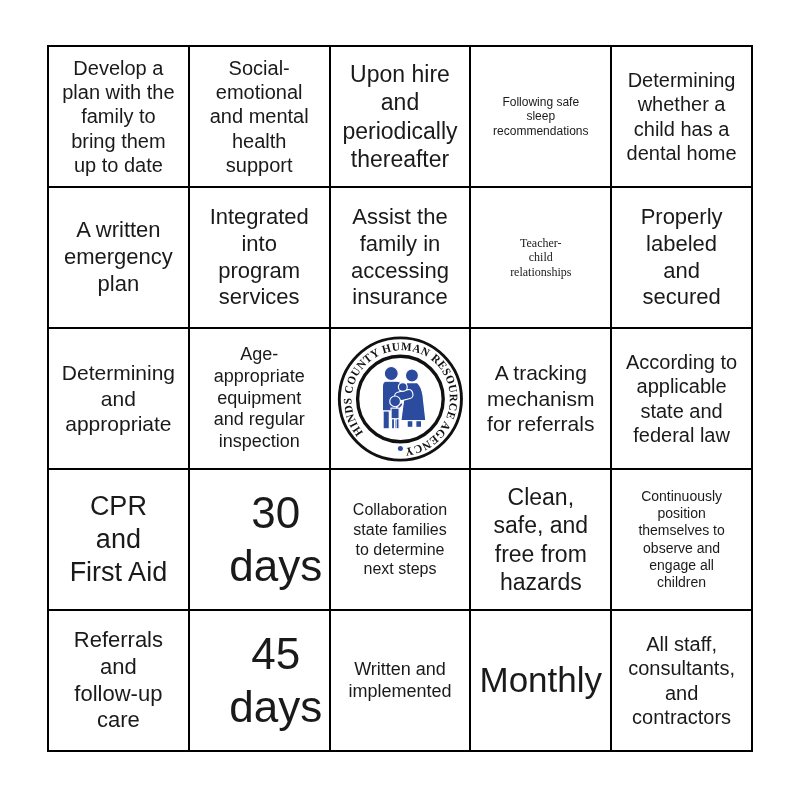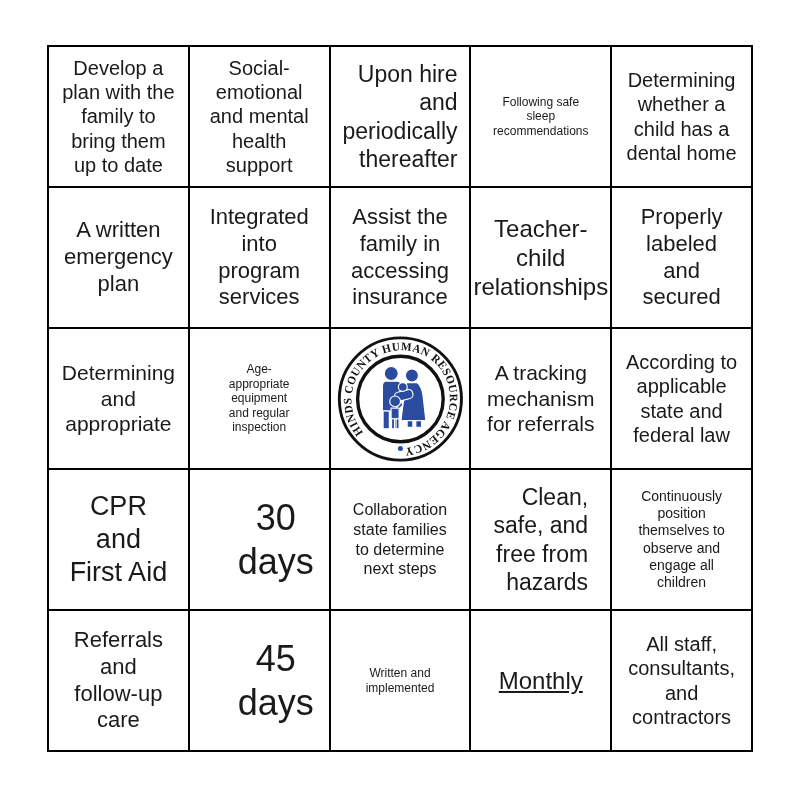--- a/index.html
+++ b/index.html
@@ -41,29 +41,29 @@
   }
   .cell span {
     white-space: pre-line;
     color: #1a1a1a;
     line-height: 1.22;
     display: block;
   }
   .fs14 span { font-size: 14px; }
   .fs15 span { font-size: 12px; }
   .fs16 span { font-size: 16px; }
-  .fs17 span { font-size: 12px; }
-  .fs18 span { font-size: 24px; }
+  .fs17 span { font-size: 18px; }
+  .fs18 span { font-size: 12px; font-family: Liberation Serif, serif; }
   .fs20 span { font-size: 20px; }
   .fs21 span { font-size: 21px; }
   .fs22 span { font-size: 22px; }
-  .fs23 span { font-size: 23px; text-align: right; }
+  .fs23 span { font-size: 23px; }
   .fs27 span { font-size: 27px; }
-  .fs29 span { font-size: 24px; text-decoration: underline; }
-  .fs44 span { font-size: 36px; line-height: 1.2; margin-left: 33px; }
+  .fs29 span { font-size: 35px; }
+  .fs44 span { font-size: 44px; line-height: 1.2; margin-left: 33px; }
   .seal {
     width: 134px;
     height: 134px;
     display: block;
   }
   .seal-ring-text {
     font-family: "Liberation Serif", serif;
     font-weight: bold;
     font-size: 12px;
     letter-spacing: 0.5px;

